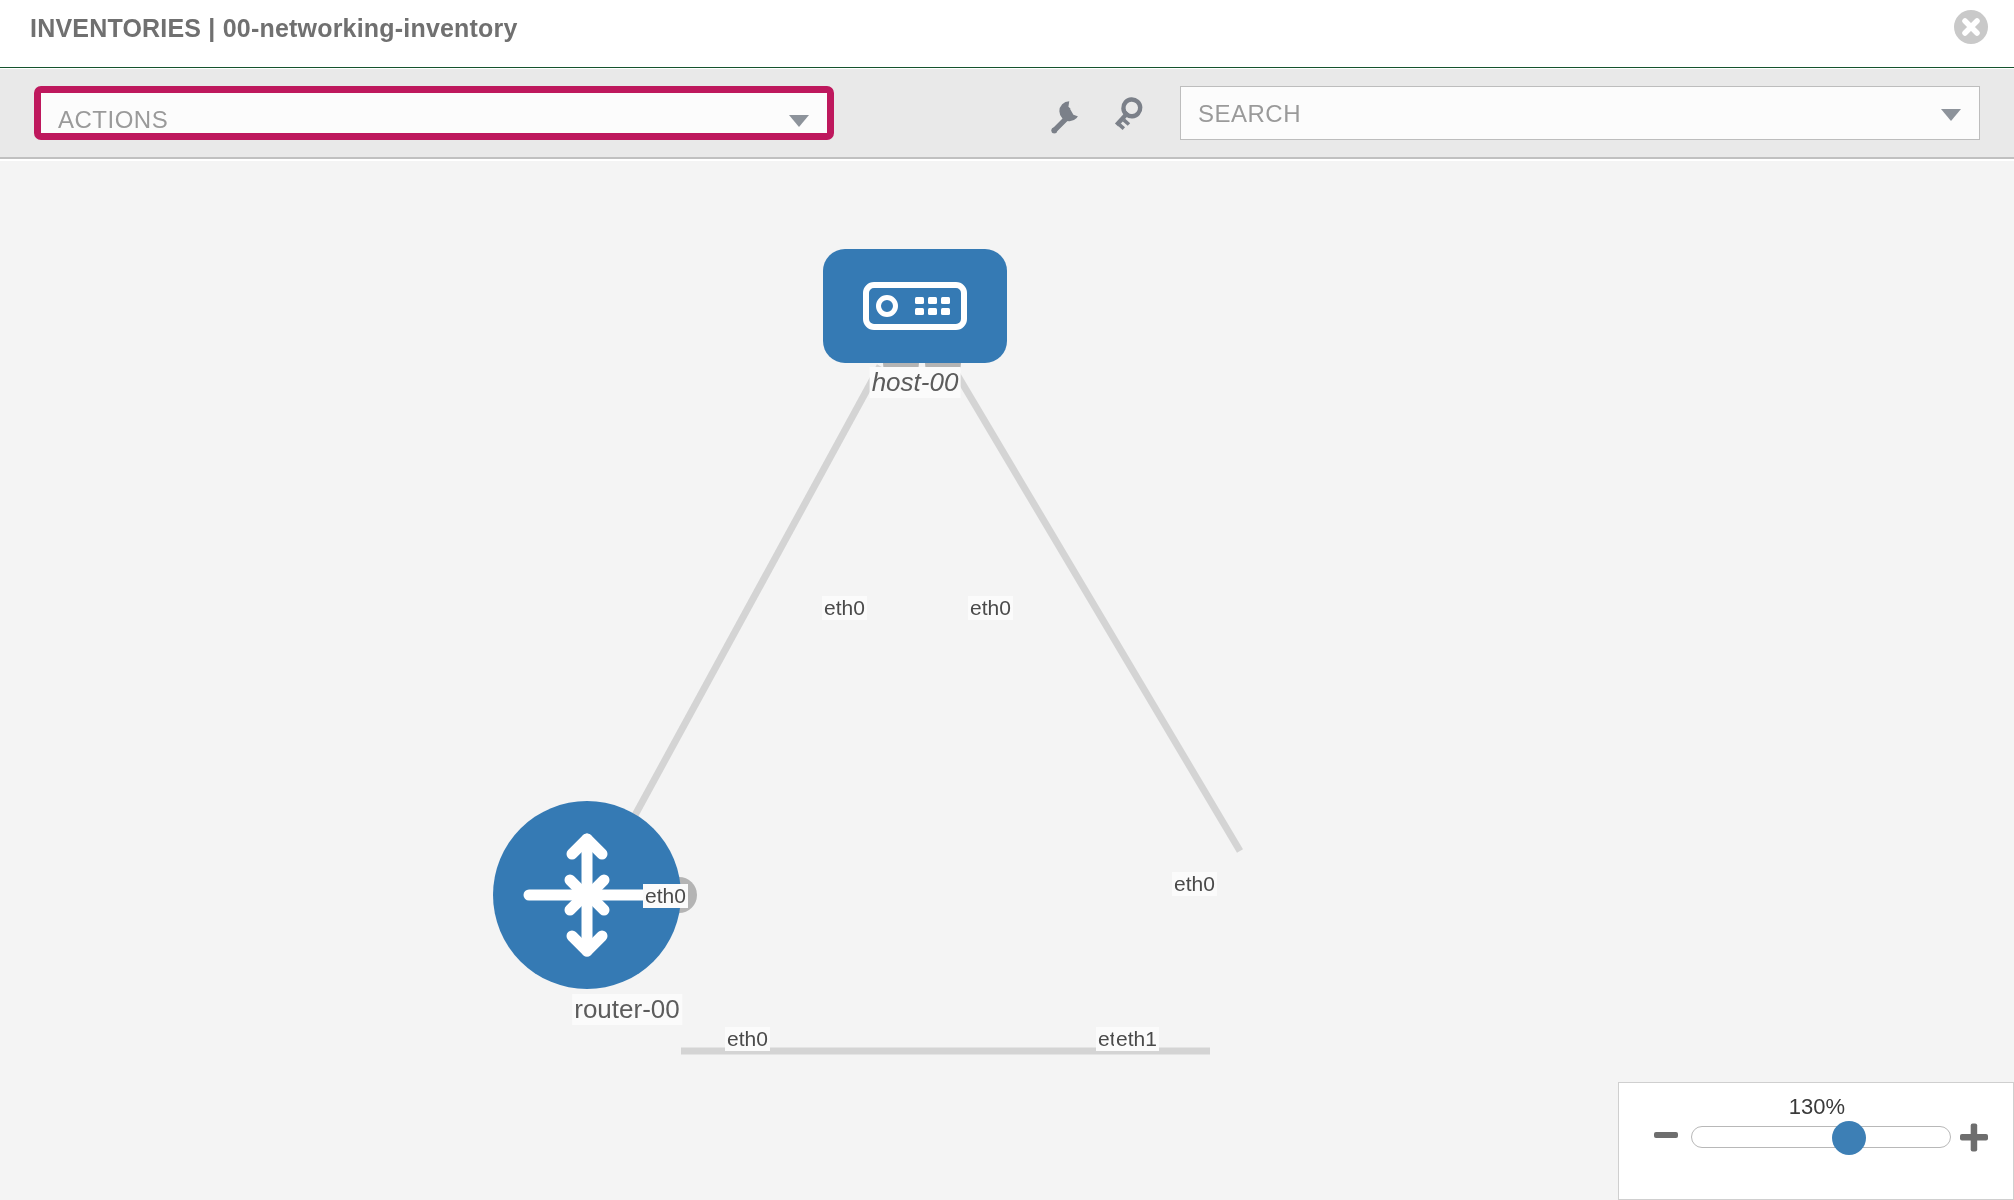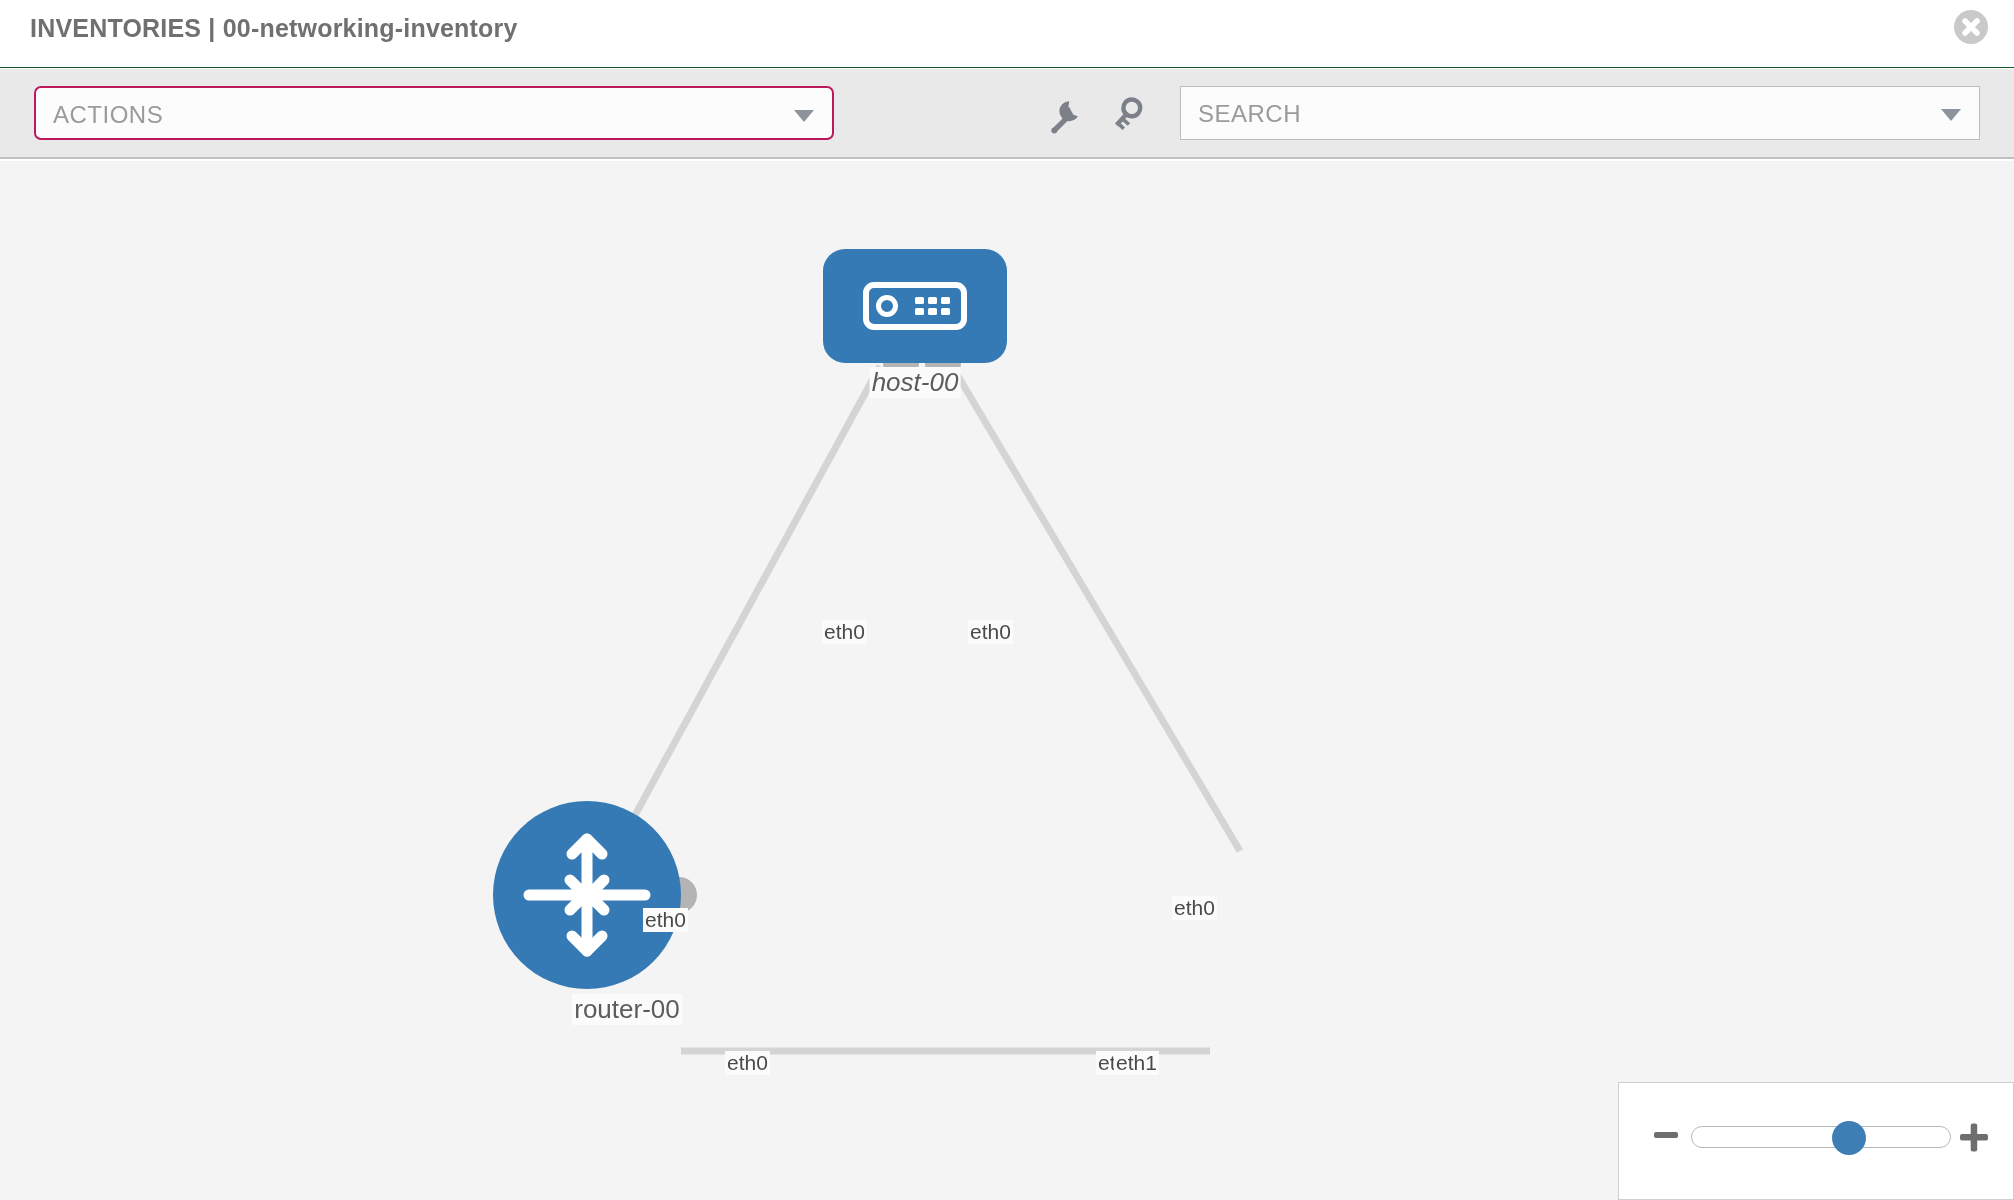--- a/index.html
+++ b/index.html
@@ -45,21 +45,21 @@
     left: 0; top: 69px;
     width: 2014px; height: 90px;
     background: #e9e9e9;
     border-bottom: 2px solid #c0c0c0;
   }
   .actions-select {
     position: absolute;
     left: 34px; top: 17px;
     width: 800px; height: 54px;
     background: #fcfcfc;
-    border: 2px solid #be185d;
+    border: 7px solid #be185d;
     border-radius: 7px;
     cursor: pointer;
   }
   .actions-select .label {
     position: absolute;
     left: 17px; top: 13px;
     font-size: 24px;
     color: #9a9a9a;
     letter-spacing: 0.5px;
   }
@@ -146,21 +146,20 @@
 
   
   .iface-label {
     position: absolute;
     font-size: 21px;
     color: #4a4a4a;
     background: #fbfbfb;
     padding: 0 2px;
     white-space: nowrap;
     cursor: default;
-    margin-top: 24px;
   }
 
   
   .zoom-panel {
     position: absolute;
     left: 1618px; top: 1082px;
     width: 396px; height: 118px;
     background: #ffffff;
     border: 1px solid #cfcfcf;
   }
@@ -302,20 +301,21 @@
   <div class="iface-label" style="left:968px;  top:435px;">eth0</div>
   <div class="iface-label" style="left:643px;  top:723px;">eth0</div>
   <div class="iface-label" style="left:1172px; top:711px;">eth0</div>
   <div class="iface-label" style="left:725px;  top:866px;">eth0</div>
   <div class="iface-label" style="left:1096px; top:866px;">eth0</div>
   <div class="iface-label" style="left:1114px; top:866px;">eth1</div>
 
 </div>
 
 <div class="zoom-panel">
+  <div class="zoom-value">130%</div>
 
   <div class="zoom-minus">
     <svg width="26" height="26" viewBox="0 0 26 26">
       <rect x="1" y="10" width="24" height="6" rx="2" fill="#6e6e6e"></rect>
     </svg>
   </div>
 
   <div class="zoom-track">
     <div class="zoom-thumb" style="left:140px;"></div>
   </div>

